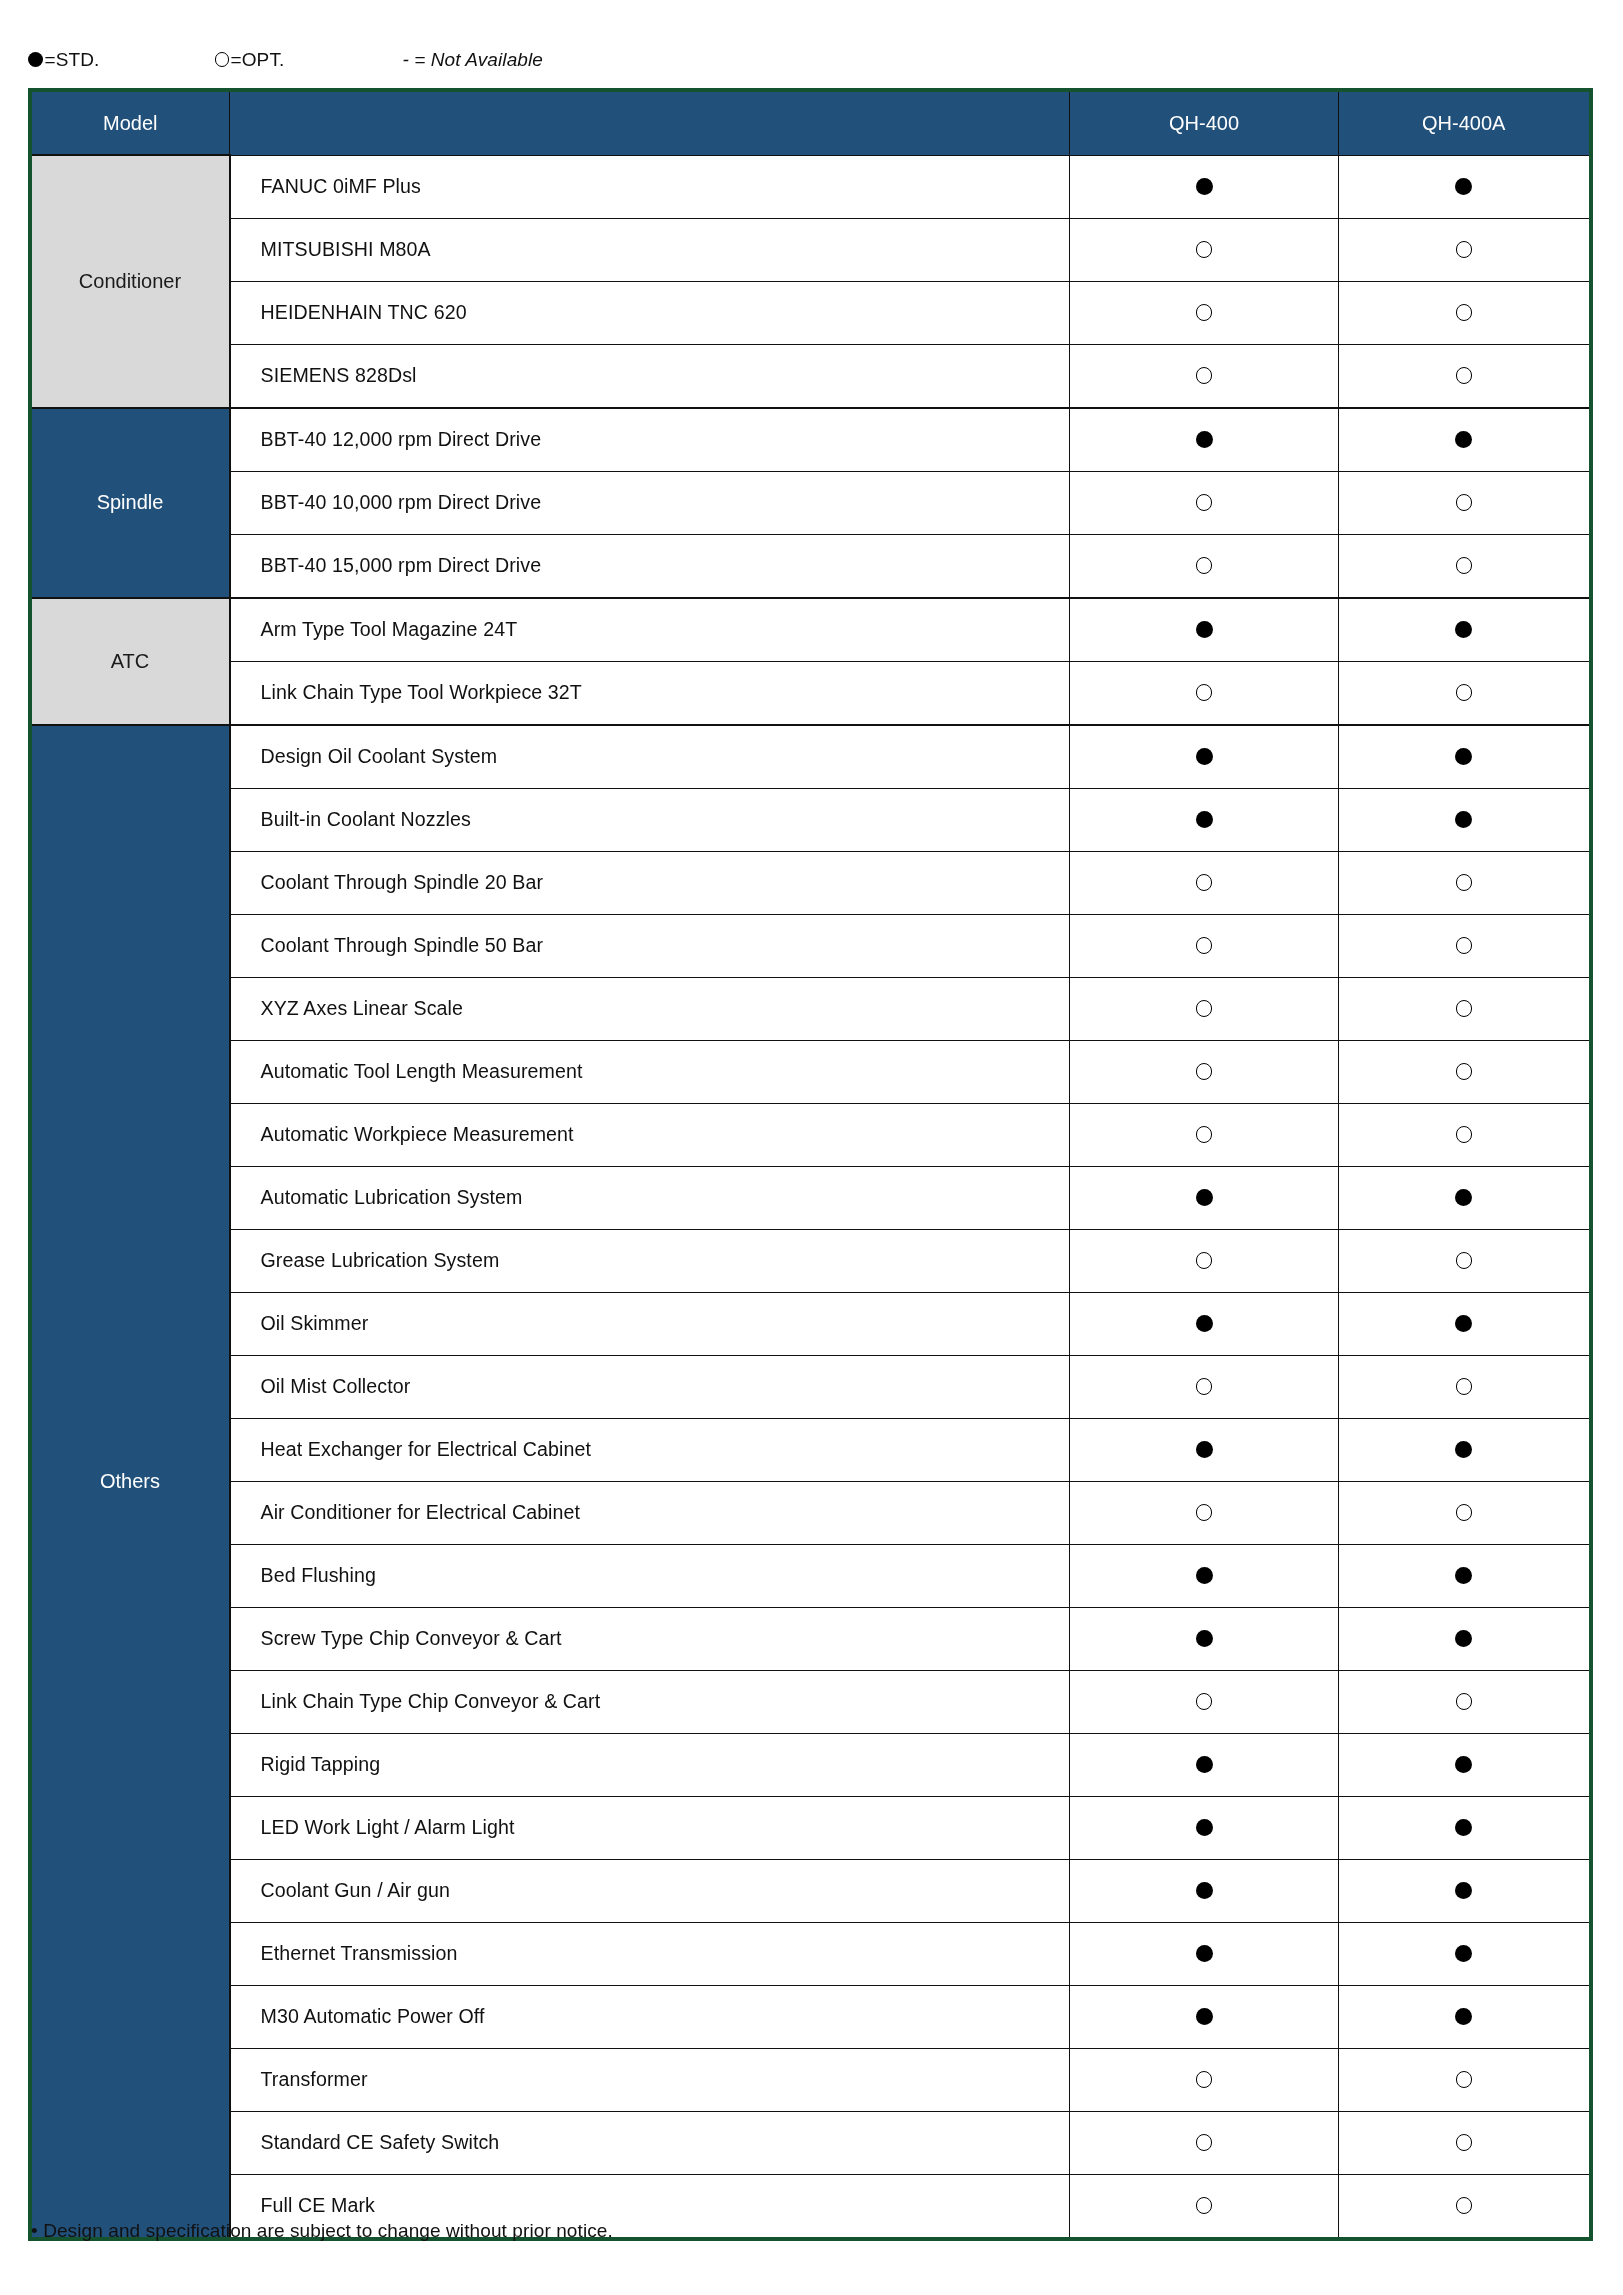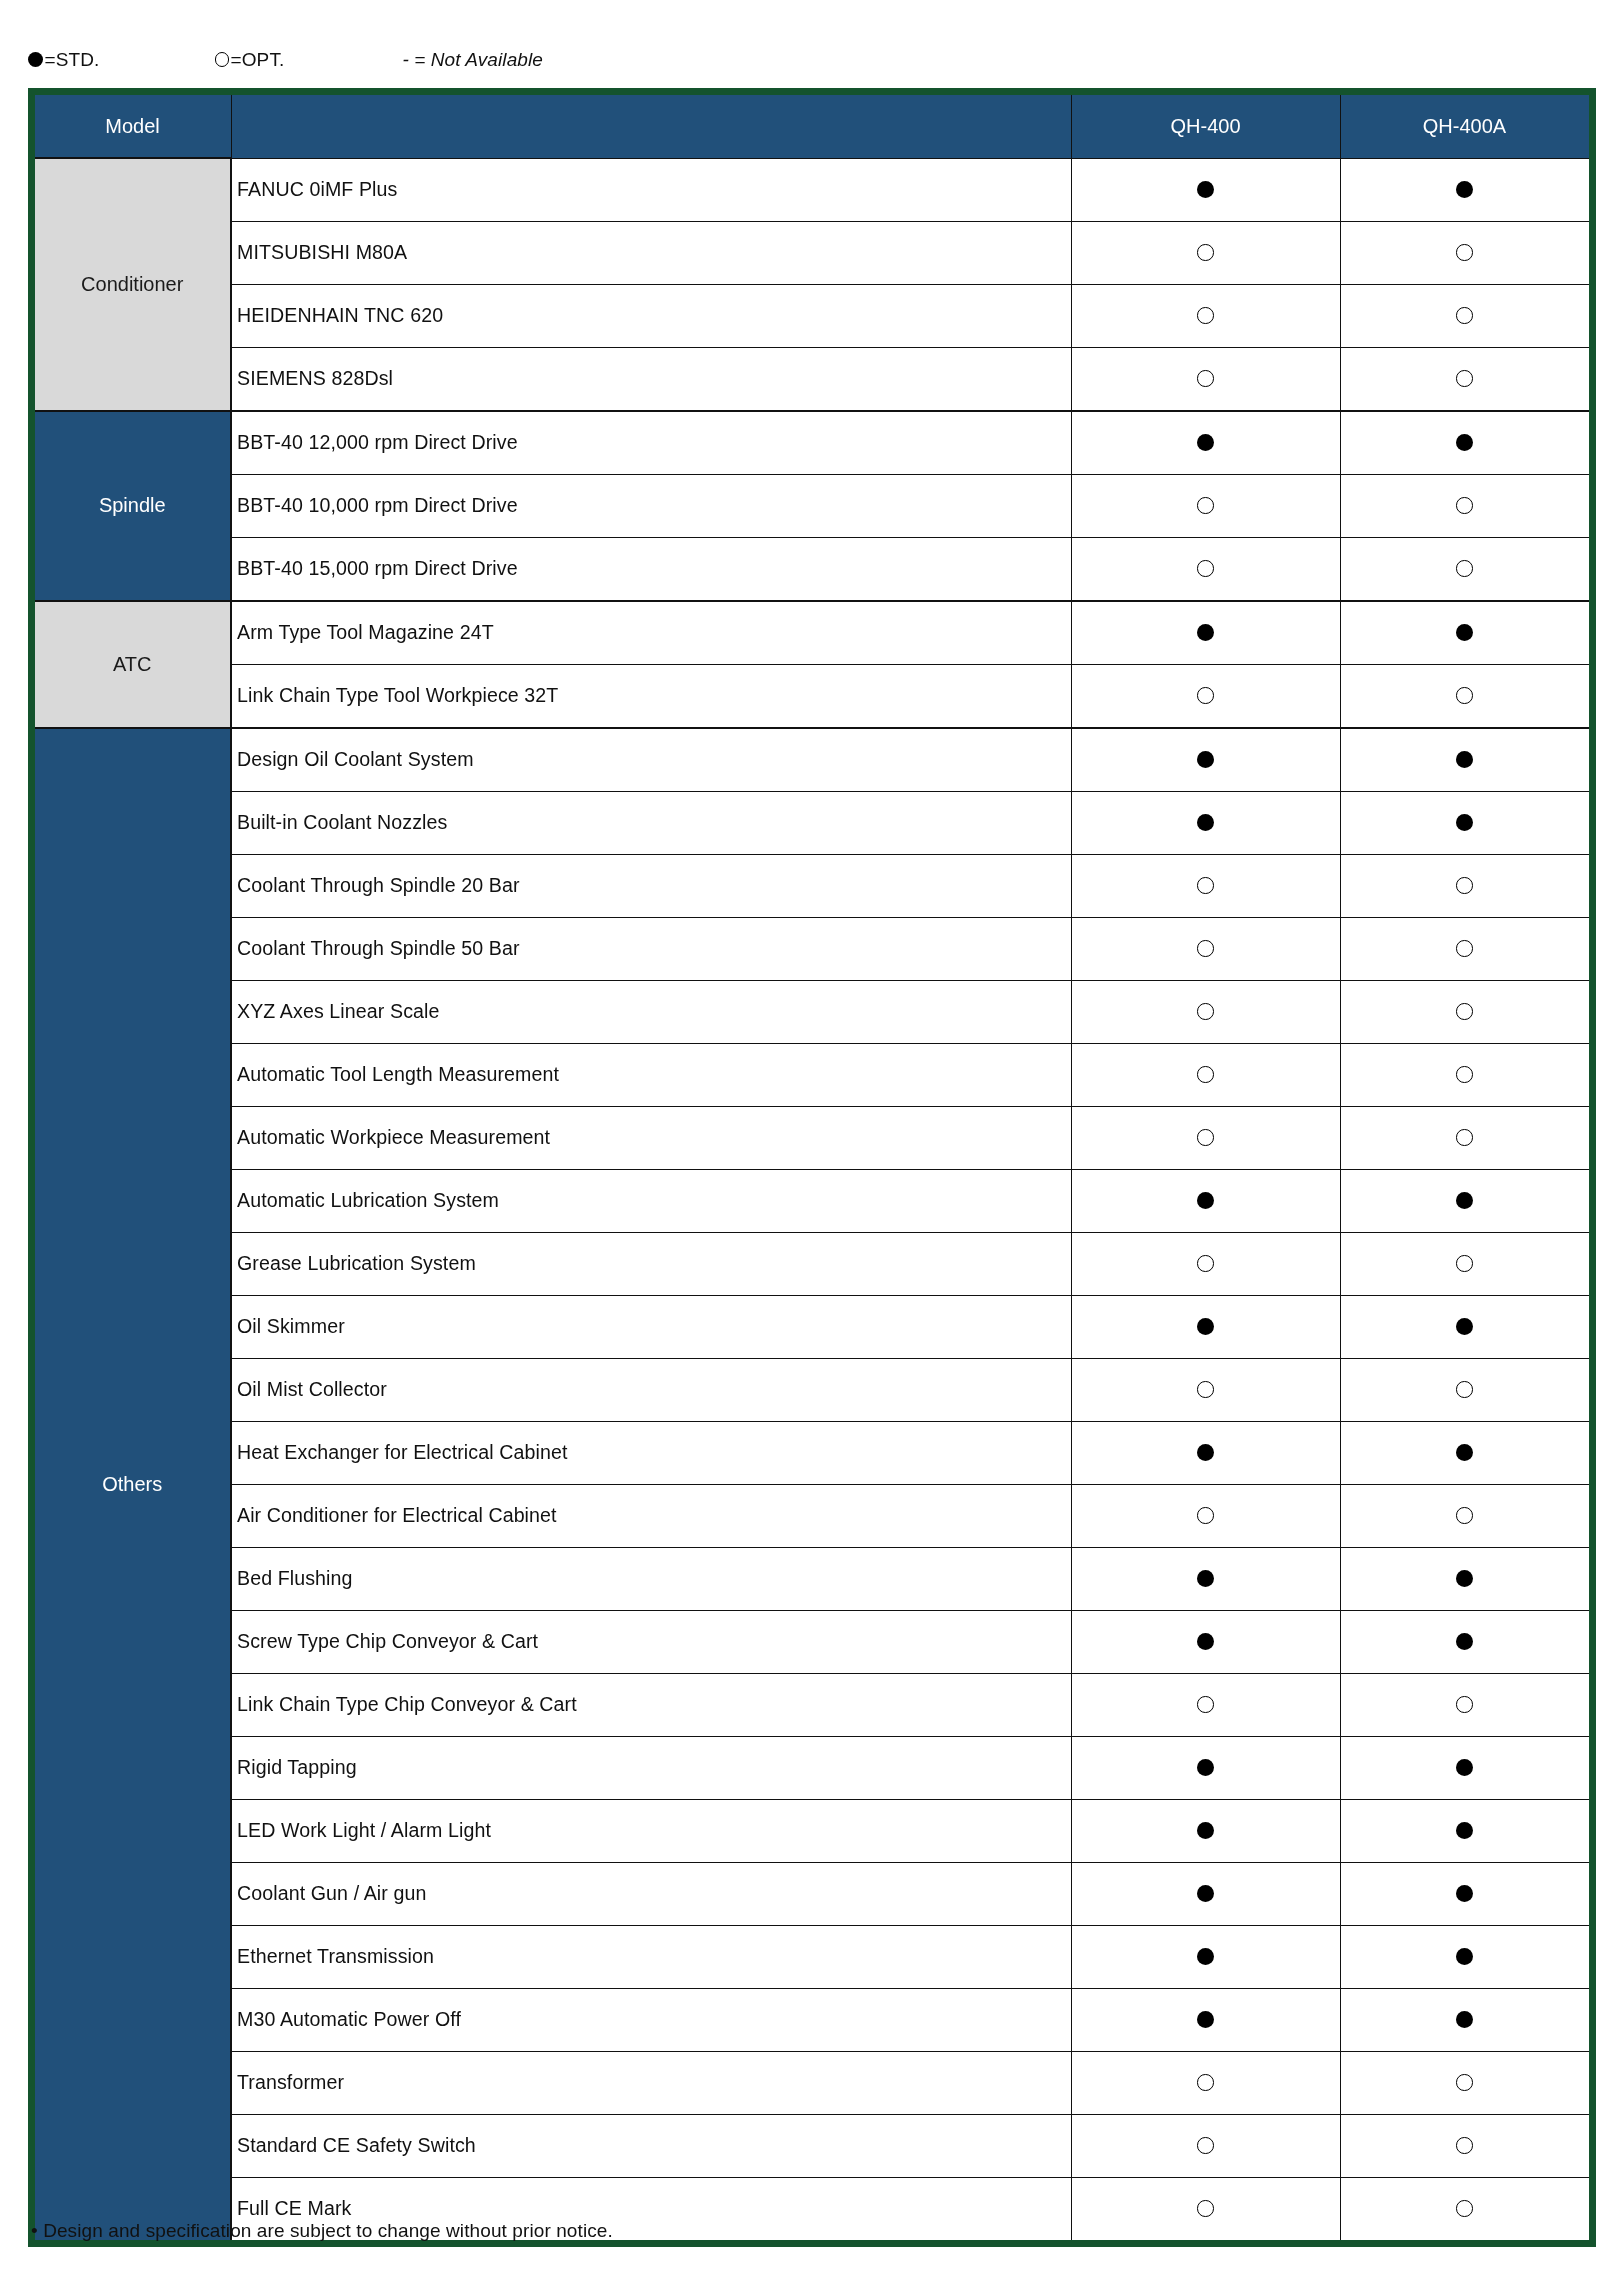--- a/index.html
+++ b/index.html
@@ -60,21 +60,21 @@
   }
 
   
   .spec-table {
     position: absolute;
     left: 27.5px;
     top: 88px;
     width: 1562px;
     border-collapse: collapse;
     table-layout: fixed;
-    border: 7px solid #14532d;
+    border: 4px solid #14532d;
   }
   .spec-table col.c-cat   { width: 200px; }
   .spec-table col.c-feat  { width: 840px; }
   .spec-table col.c-m1    { width: 269px; }
   .spec-table col.c-m2    { width: 252px; }
 
   .spec-table td, .spec-table th {
     padding: 0;
     margin: 0;
     border: 1px solid #111;
@@ -102,21 +102,21 @@
     border-bottom: 2px solid #111;
     border-right: 2px solid #111;
   }
   td.cat.grey { background: #D9D9D9; color: #1b1b1b; }
   td.cat.blue { background: #21507A; color: #ffffff; }
 
   
   td.feat {
     font-size: 19.6px;
     color: #111;
-    padding-left: 5px;
+    padding-left: 30px;
     height: 62px;
     background: #ffffff;
     letter-spacing: 0.1px;
   }
 
   
   td.mark {
     text-align: center;
     background: #ffffff;
     height: 62px;

